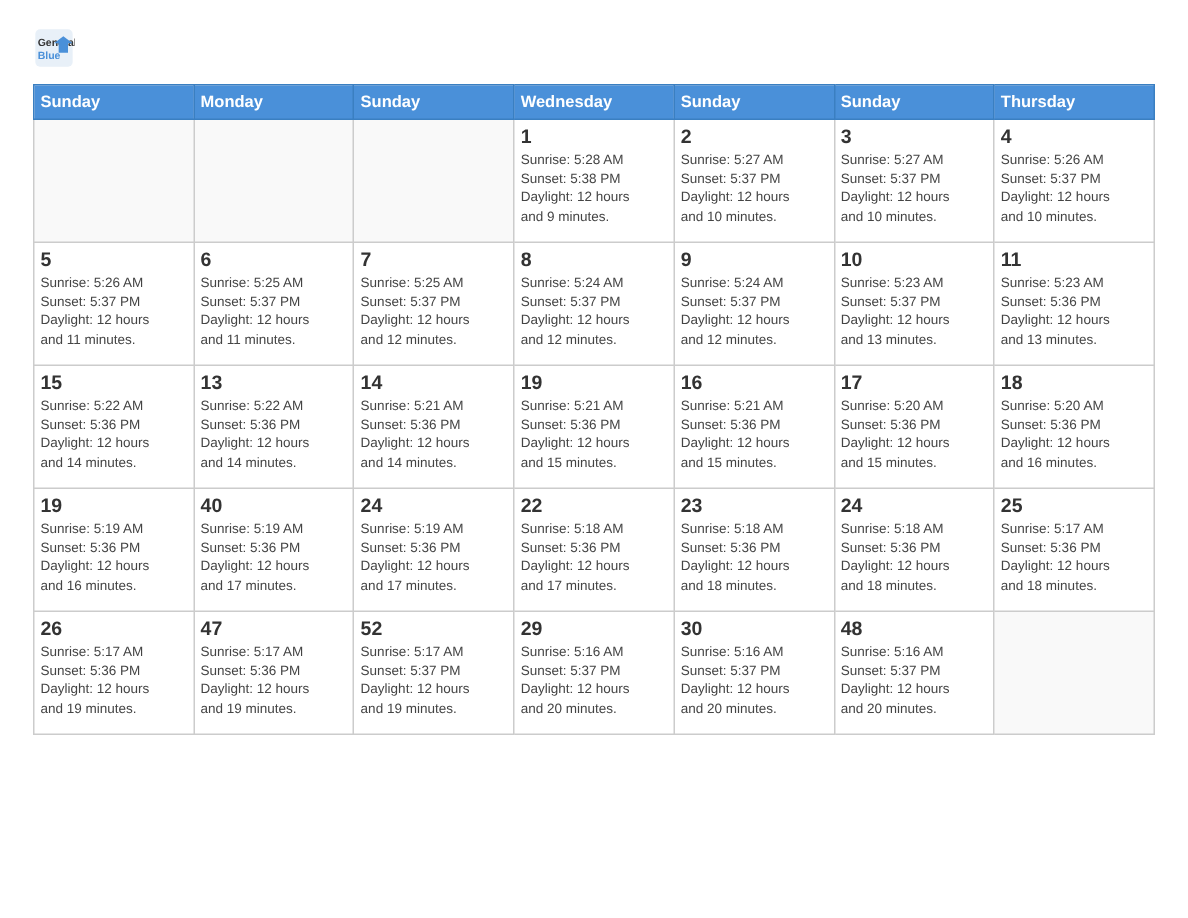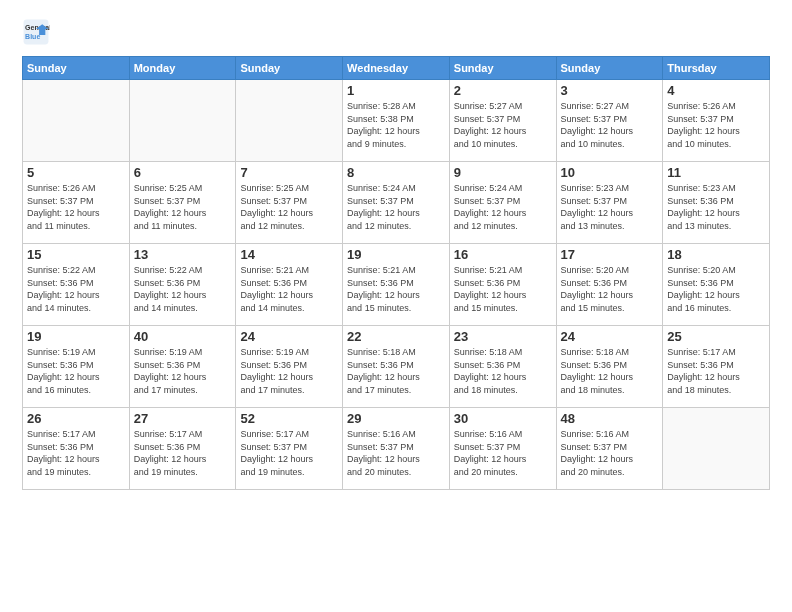--- a/index.html
+++ b/index.html
@@ -302,21 +302,21 @@
         </tr>
         <tr>
           <td>
             <div class="day-number">26</div>
             <div class="day-info" style="white-space: pre-line;">Sunrise: 5:17 AM
 Sunset: 5:36 PM
 Daylight: 12 hours
 and 19 minutes.</div>
           </td>
           <td>
-            <div class="day-number">27</div>
+            <div class="day-number">47</div>
             <div class="day-info" style="white-space: pre-line;">Sunrise: 5:17 AM
 Sunset: 5:36 PM
 Daylight: 12 hours
 and 19 minutes.</div>
           </td>
           <td>
             <div class="day-number">52</div>
             <div class="day-info" style="white-space: pre-line;">Sunrise: 5:17 AM
 Sunset: 5:37 PM
 Daylight: 12 hours

